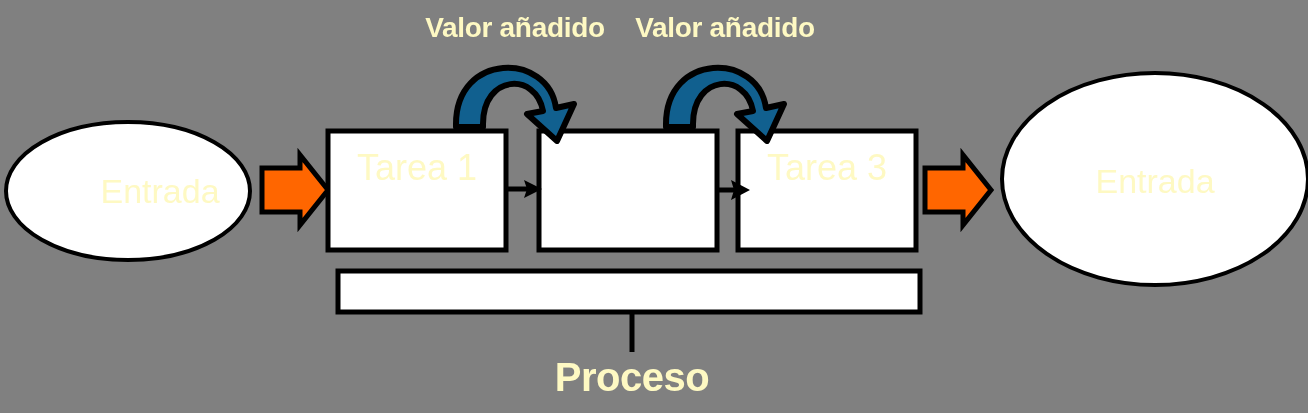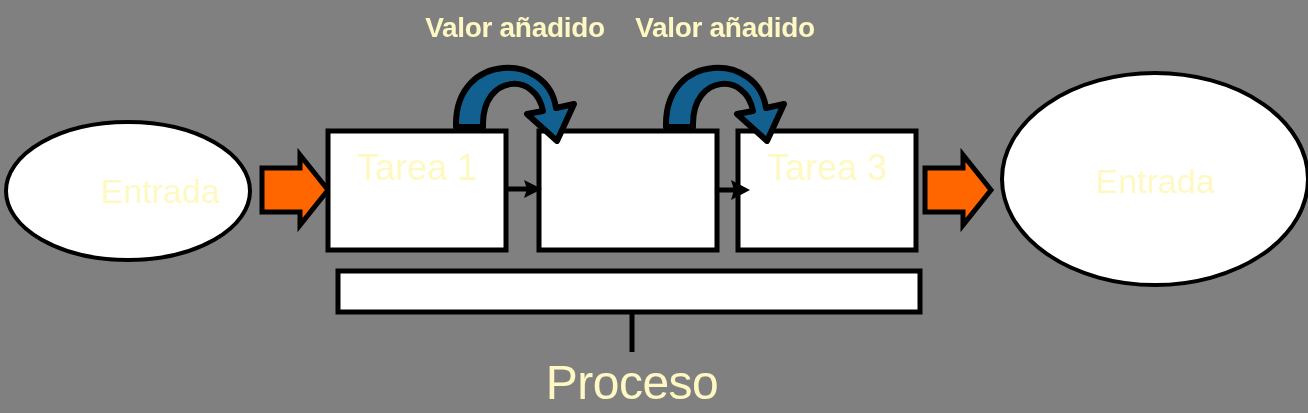--- a/index.html
+++ b/index.html
@@ -38,22 +38,22 @@
   .task-label {
     font-size: 36px;
     font-weight: 400;
   }
   .valor-label {
     font-size: 28px;
     font-weight: bold;
     letter-spacing: -0.3px;
   }
   .proceso-label {
-    font-size: 48px;
-    font-weight: normal;
+    font-size: 40px;
+    font-weight: bold;
     letter-spacing: -0.5px;
   }
 </style>
 </head>
 <body>
 
 <div id="canvas">
 
   <svg class="layer" viewBox="0 0 1308 413" xmlns="http://www.w3.org/2000/svg">
 

